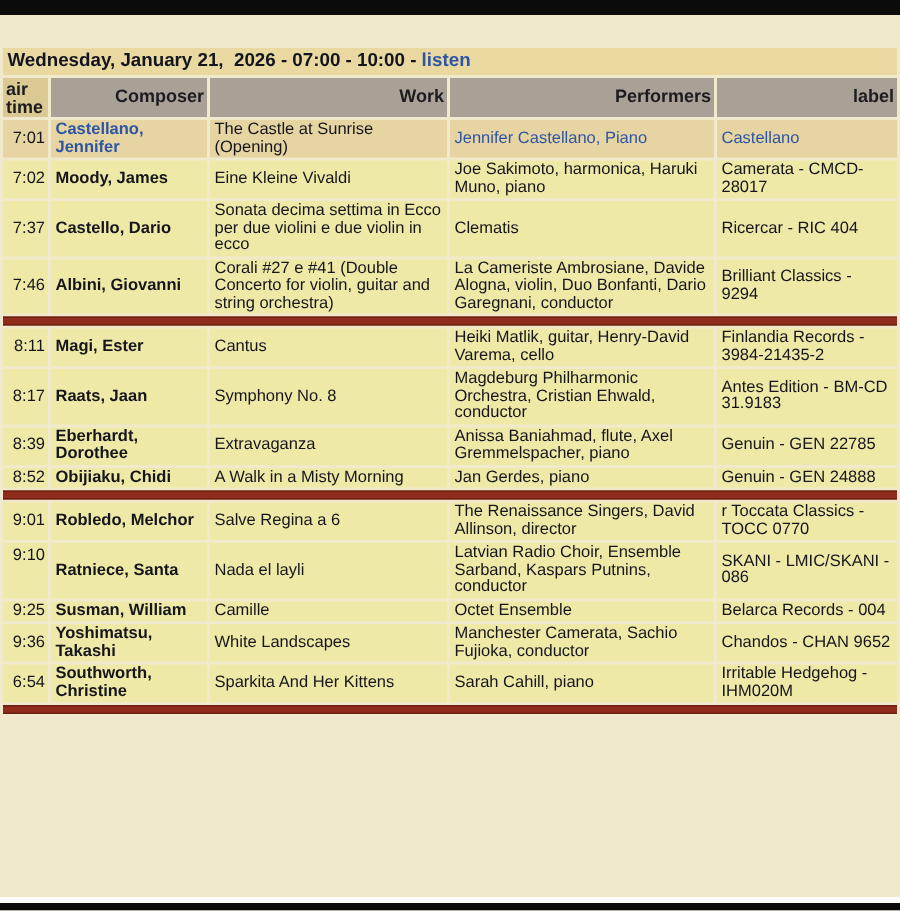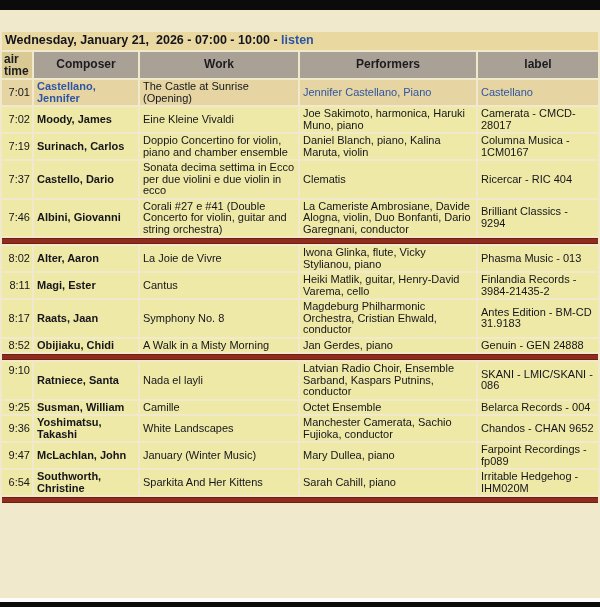--- a/index.html
+++ b/index.html
@@ -51,21 +51,21 @@
     text-decoration: none;
     cursor: pointer;
   }
   tr.header-row th {
     background: var(--header_bg, #a9a195);
     font-weight: bold;
     font-size: 12px;
     color: #1c1c20;
     height: 26px;
     padding: 0 2px;
-    text-align: center;
+    text-align: right;
     vertical-align: middle;
   }
   tr.header-row th.air-time-h {
     background: var(--airhdr_bg, #dac993);
     text-align: left;
     line-height: 12px;
     padding-right: 3px;
   }
   td {
     vertical-align: middle;
@@ -124,75 +124,75 @@
           <td class="t-label align-right"><span class="link">Castellano</span></td>
         </tr>
         <tr class="data-row">
           <td class="t-time">7:02</td>
           <td class="t-composer">Moody, James</td>
           <td class="t-work">Eine Kleine Vivaldi</td>
           <td class="t-performers">Joe Sakimoto, harmonica, Haruki Muno, piano</td>
           <td class="t-label">Camerata - CMCD-28017</td>
         </tr>
         <tr class="data-row">
-          <td class="t-time">7:19</td>
-          <td class="t-composer">Surinach, Carlos</td>
-          <td class="t-work">Doppio Concertino for violin, piano and chamber ensemble</td>
-          <td class="t-performers">Daniel Blanch, piano, Kalina Maruta, violin</td>
-          <td class="t-label">Columna Musica - 1CM0167</td>
-        </tr>
-        <tr class="data-row">
           <td class="t-time">7:37</td>
           <td class="t-composer">Castello, Dario</td>
           <td class="t-work">Sonata decima settima in Ecco per due violini e due violin in ecco</td>
           <td class="t-performers">Clematis</td>
           <td class="t-label">Ricercar - RIC 404</td>
         </tr>
         <tr class="data-row">
           <td class="t-time">7:46</td>
           <td class="t-composer">Albini, Giovanni</td>
           <td class="t-work">Corali #27 e #41 (Double Concerto for violin, guitar and string orchestra)</td>
           <td class="t-performers">La Cameriste Ambrosiane, Davide Alogna, violin, Duo Bonfanti, Dario Garegnani, conductor</td>
           <td class="t-label">Brilliant Classics - 9294</td>
         </tr>
         <tr class="divider-row">
           <td colspan="5"></td>
         </tr>
         <tr class="data-row">
-          <td class="t-time">8:02</td>
-          <td class="t-composer">Alter, Aaron</td>
-          <td class="t-work">La Joie de Vivre</td>
-          <td class="t-performers">Iwona Glinka, flute, Vicky Stylianou, piano</td>
-          <td class="t-label">Phasma Music - 013</td>
-        </tr>
-        <tr class="data-row">
           <td class="t-time">8:11</td>
           <td class="t-composer">Magi, Ester</td>
           <td class="t-work">Cantus</td>
           <td class="t-performers">Heiki Matlik, guitar, Henry-David Varema, cello</td>
           <td class="t-label">Finlandia Records - 3984-21435-2</td>
         </tr>
         <tr class="data-row">
           <td class="t-time">8:17</td>
           <td class="t-composer">Raats, Jaan</td>
           <td class="t-work">Symphony No. 8</td>
           <td class="t-performers">Magdeburg Philharmonic Orchestra, Cristian Ehwald, conductor</td>
           <td class="t-label">Antes Edition - BM-CD 31.9183</td>
         </tr>
         <tr class="data-row">
+          <td class="t-time">8:39</td>
+          <td class="t-composer">Eberhardt, Dorothee</td>
+          <td class="t-work">Extravaganza</td>
+          <td class="t-performers">Anissa Baniahmad, flute, Axel Gremmelspacher, piano</td>
+          <td class="t-label">Genuin - GEN 22785</td>
+        </tr>
+        <tr class="data-row">
           <td class="t-time">8:52</td>
           <td class="t-composer">Obijiaku, Chidi</td>
           <td class="t-work">A Walk in a Misty Morning</td>
           <td class="t-performers">Jan Gerdes, piano</td>
           <td class="t-label">Genuin - GEN 24888</td>
         </tr>
         <tr class="divider-row">
           <td colspan="5"></td>
         </tr>
         <tr class="data-row">
+          <td class="t-time">9:01</td>
+          <td class="t-composer">Robledo, Melchor</td>
+          <td class="t-work">Salve Regina a 6</td>
+          <td class="t-performers">The Renaissance Singers, David Allinson, director</td>
+          <td class="t-label">r Toccata Classics - TOCC 0770</td>
+        </tr>
+        <tr class="data-row">
           <td class="t-time v-top">9:10</td>
           <td class="t-composer">Ratniece, Santa</td>
           <td class="t-work">Nada el layli</td>
           <td class="t-performers">Latvian Radio Choir, Ensemble Sarband, Kaspars Putnins, conductor</td>
           <td class="t-label">SKANI - LMIC/SKANI - 086</td>
         </tr>
         <tr class="data-row">
           <td class="t-time">9:25</td>
           <td class="t-composer">Susman, William</td>
           <td class="t-work">Camille</td>
@@ -200,27 +200,20 @@
           <td class="t-label">Belarca Records - 004</td>
         </tr>
         <tr class="data-row">
           <td class="t-time">9:36</td>
           <td class="t-composer">Yoshimatsu, Takashi</td>
           <td class="t-work">White Landscapes</td>
           <td class="t-performers">Manchester Camerata, Sachio Fujioka, conductor</td>
           <td class="t-label">Chandos - CHAN 9652</td>
         </tr>
         <tr class="data-row">
-          <td class="t-time">9:47</td>
-          <td class="t-composer">McLachlan, John</td>
-          <td class="t-work">January (Winter Music)</td>
-          <td class="t-performers">Mary Dullea, piano</td>
-          <td class="t-label">Farpoint Recordings - fp089</td>
-        </tr>
-        <tr class="data-row">
           <td class="t-time">6:54</td>
           <td class="t-composer">Southworth, Christine</td>
           <td class="t-work">Sparkita And Her Kittens</td>
           <td class="t-performers">Sarah Cahill, piano</td>
           <td class="t-label">Irritable Hedgehog - IHM020M</td>
         </tr>
         <tr class="divider-row">
           <td colspan="5"></td>
         </tr>
       </tbody>

